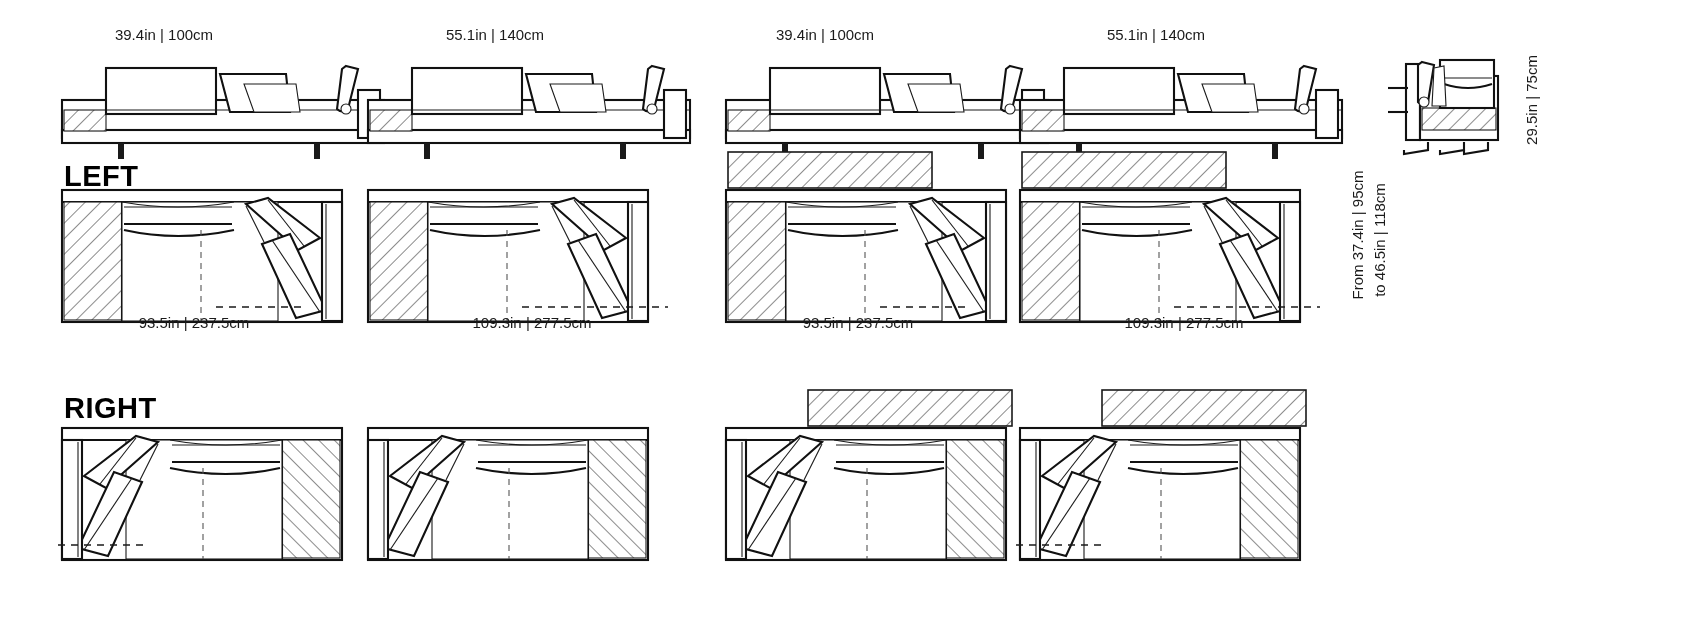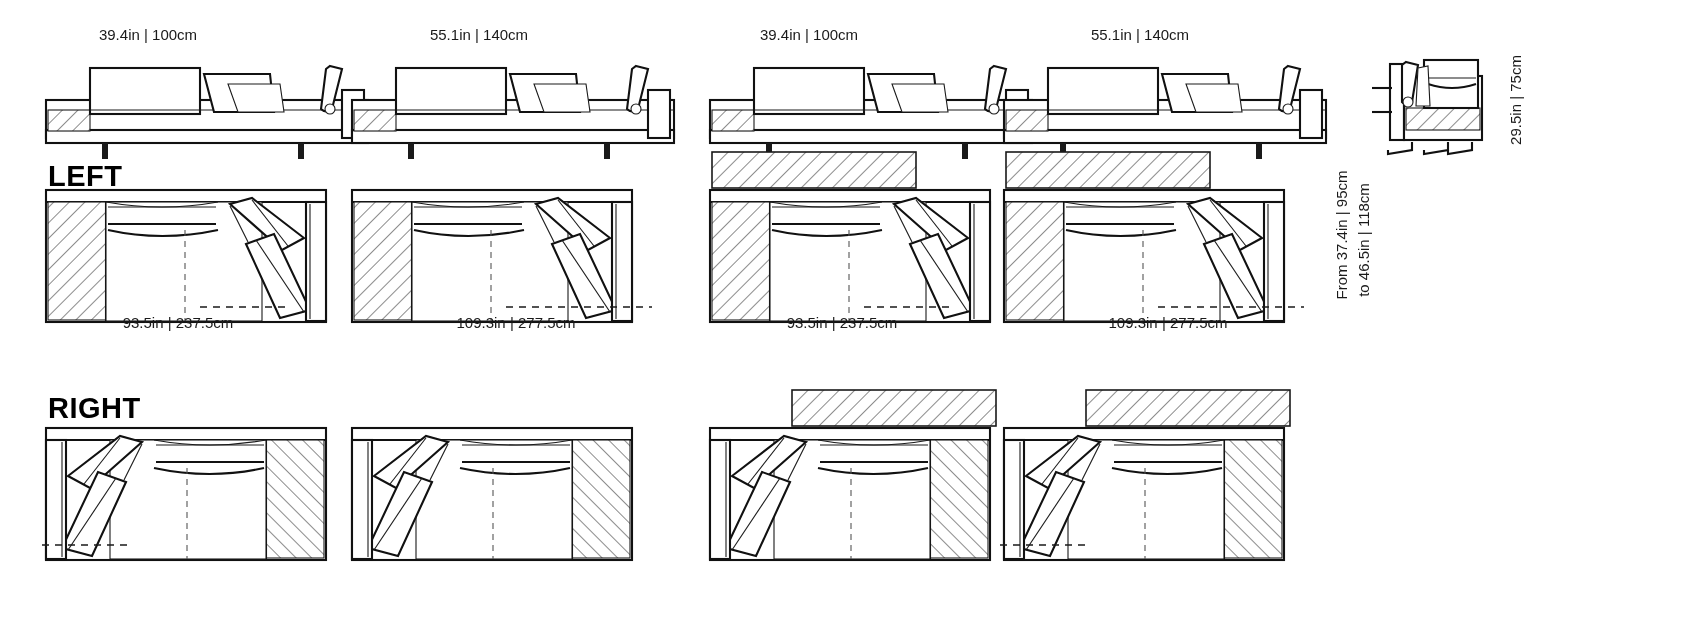--- a/index.html
+++ b/index.html
@@ -4,21 +4,21 @@
 <style>
   * { margin:0; padding:0; box-sizing:border-box; }
   body {
     width:1700px; height:619px;
     background:#ffffff;
     font-family:"Liberation Sans", sans-serif;
     color:#1a1a1a;
     overflow:hidden;
     position:relative;
   }
-  #sheet { position:absolute; inset:0; }
+  #sheet { position:absolute; inset:0;margin-left:16px; }
   svg { display:block; }
   .dim-label {
     font-family:"Liberation Sans", sans-serif;
     font-size:15px;
     fill:#1a1a1a;
     text-anchor:middle;
   }
   .side-label {
     font-family:"Liberation Sans", sans-serif;
     font-size:15px;

